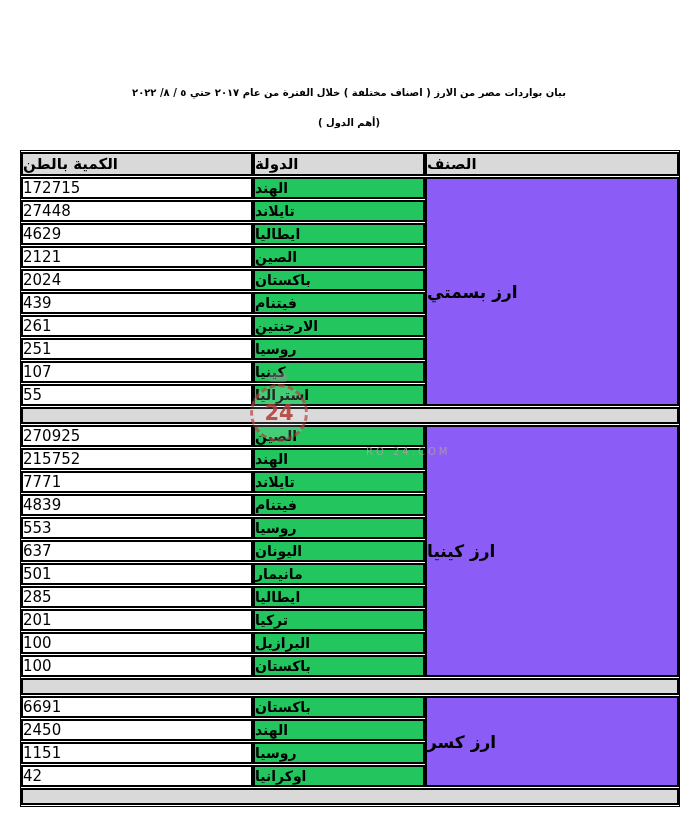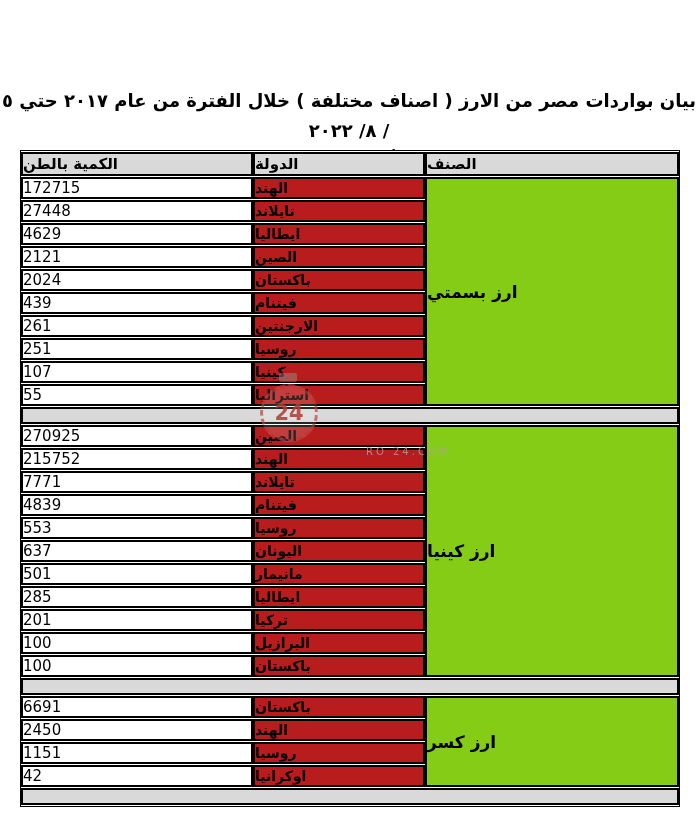--- a/index.html
+++ b/index.html
@@ -1,50 +1,50 @@
 <!DOCTYPE html>
 <html lang="ar"><head>
 <meta charset="utf-8">
 <style>
   html,body { margin:0; padding:0; }
   body {
     width:698px; height:818px; background:#ffffff; position:relative;
     font-family:"DejaVu Sans", sans-serif; color:#000; overflow:hidden;
   }
   .title-block {
-    position:absolute; top:86px; left:0; width:698px;
-    text-align:center; font-weight:bold; font-size:18px; line-height:30px;
+    position:absolute; top:78px; left:0; width:698px;
+    text-align:center; font-weight:bold; font-size:10px; line-height:30px;
     direction:rtl;
   }
   table.rice-table {
     position:absolute; top:150px; left:20px;
     width:658px; table-layout:fixed;
     border-collapse:separate; border-spacing:0 1px;
     border:1px solid #000; background:#fff;
     direction:rtl;
   }
   table.rice-table th, table.rice-table td {
     box-sizing:border-box; border:2px solid #000;
     text-align:left; vertical-align:middle; padding:0;
     overflow:hidden; white-space:nowrap;
   }
   table.rice-table th {
     background:#d9d9d9; height:24px; font-size:15px; font-weight:bold;
   }
   td.qty { height:22px; font-size:15px; font-weight:normal; background:#fff;margin-left:44px; }
-  td.country { height:22px; font-size:14px; font-weight:bold; background:#b91c1c; }
-  td.cat { background:#84cc16; font-weight:bold; font-size:17px; }
+  td.country { height:22px; font-size:14px; font-weight:bold; background:#22c55e; }
+  td.cat { background:#8b5cf6; font-weight:bold; font-size:17px; }
   td.sep { background:#d9d9d9; height:17px; border:2px solid #000; }
   
   .watermark {
     position:absolute; left:248px; top:362px; width:220px; height:90px;
     pointer-events:none; z-index:5;
   }
   .wm-badge {
-    position:absolute; left:12px; top:22px; width:52px; height:52px;
+    position:absolute; left:2px; top:22px; width:52px; height:52px;
     border:3px dashed rgba(178,58,52,0.65); border-radius:50%;
     display:flex; align-items:center; justify-content:center;
     color:rgba(178,58,52,0.85); font-size:21px; font-weight:bold;
     background:rgba(255,255,255,0.15);
   }
   .wm-badge::before {
     content:""; position:absolute; top:-14px; left:16px;
     width:18px; height:9px; background:rgba(150,150,150,0.45); border-radius:2px;
   }
   .wm-text {

